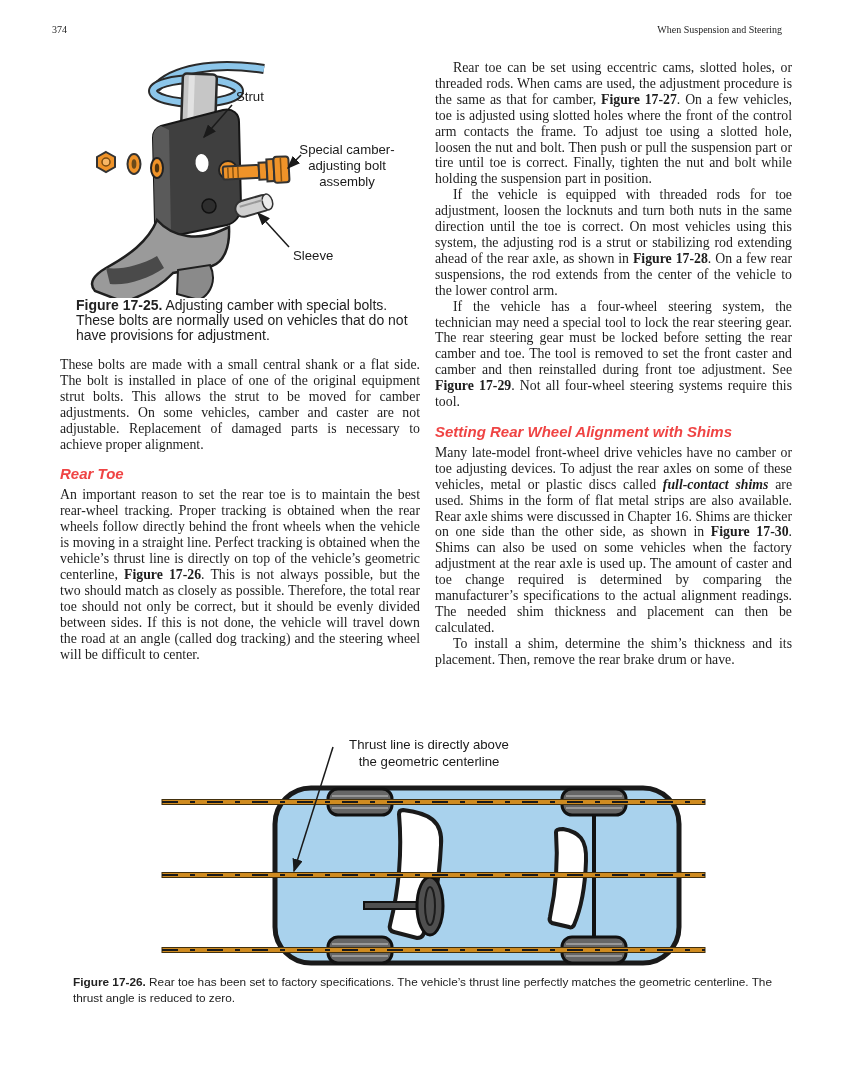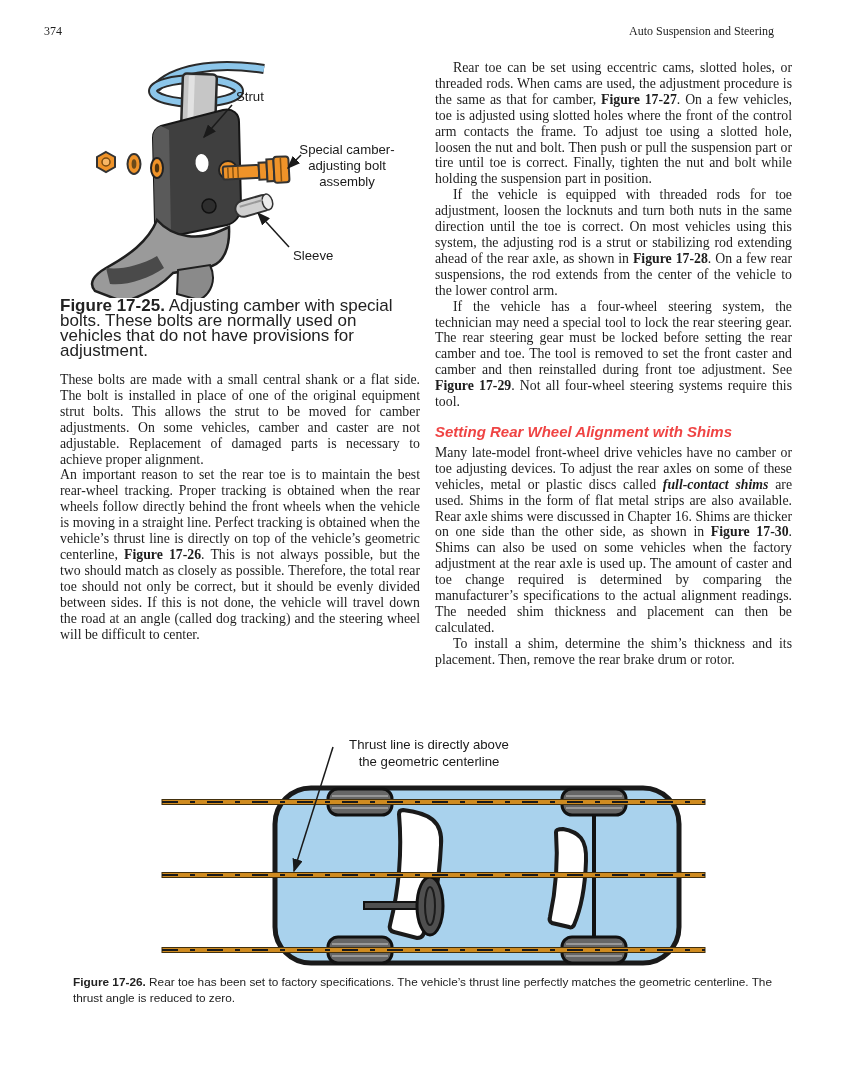--- a/index.html
+++ b/index.html
@@ -1,48 +1,48 @@
 <!DOCTYPE html>
 <html lang="en"><head>
 <meta charset="utf-8">
 <style>
   html,body{margin:0;padding:0;background:#ffffff;}
   .page{position:relative;width:849px;height:1087px;background:#fff;overflow:hidden;
         color:#1d1d1d;font-family:"Liberation Serif",serif;}
-  .header{position:absolute;top:24px;left:44px;width:730px;display:flex;
-          justify-content:space-between;font-size:12px;}
+  .header{position:absolute;top:24px;left:52px;width:730px;display:flex;
+          justify-content:space-between;font-size:10px;}
   .columns{position:absolute;top:60px;left:60px;width:732px;display:flex;gap:15px;}
   .col-left{width:360px;}
   .col-right{width:357px;}
   .body-text{font-size:13.8px;line-height:15.9px;text-align:justify;hyphens:auto;margin:0;}
   .indent{text-indent:18px;}
   .section-heading{font-family:"Liberation Sans",sans-serif;font-style:italic;font-weight:bold;
           font-size:15px;margin:13px 0 5px 0;color:#ef4444;}
   .fig-credit{font-family:"Liberation Sans",sans-serif;font-style:italic;font-size:11px;
           color:#333;text-align:right;margin:0 0 2px 0;}
-  .fig-caption{font-family:"Liberation Sans",sans-serif;font-size:17px;line-height:15px;
-          color:#222;margin:0 0 14px 0;}
+  .fig-caption{font-family:"Liberation Sans",sans-serif;font-size:14px;line-height:15px;
+          color:#222;margin:0 0 14px 16px;}
   .fig-caption b{font-weight:bold;}
   .fig25-svg{display:block;width:360px;height:238px;}
   .bottom-figure{position:absolute;top:733px;left:67px;width:740px;}
   .fig26-svg{display:block;width:740px;height:238px;}
   .bottom-caption{font-family:"Liberation Sans",sans-serif;font-size:11.8px;line-height:15.5px;
           color:#222;margin:4px 0 0 6px;width:730px;}
   .copyright{position:absolute;top:1048px;left:60px;width:730px;text-align:right;
           font-family:"Liberation Sans",sans-serif;font-size:11px;color:#8a8a8a;}
   svg text{font-family:"Liberation Sans",sans-serif;fill:#1a1a1a;}
 </style>
 </head>
 <body>
 
 <div class="page">
 
   <div class="header">
     <span>374</span>
-    <span>Auto Suspension and Steering</span>
+    <span>When Suspension and Steering</span>
   </div>
 
   <div class="columns">
 
     <div class="col-left">
 
       <svg class="fig25-svg" viewBox="0 0 360 238">
         <defs>
           <marker id="ah" markerWidth="9" markerHeight="7" refX="8" refY="3.5" orient="auto">
             <polygon points="0,0 9,3.5 0,7" fill="#1a1a1a"></polygon>
@@ -112,31 +112,32 @@
           <text x="233" y="200">Sleeve</text>
           <line x1="229" y1="187" x2="198" y2="153" stroke="#1a1a1a" stroke-width="1.5" marker-end="url(#ah)"></line>
         </g>
       </svg>
 
 
       <p class="fig-caption"><b>Figure 17-25.</b><span> Adjusting camber with special bolts. These bolts are normally used on vehicles that do not have provisions for adjustment.</span></p>
 
       <p class="body-text">These bolts are made with a small central shank or a flat side. The bolt is installed in place of one of the original equipment strut bolts. This allows the strut to be moved for camber adjustments. On some vehicles, camber and caster are not adjustable. Replacement of damaged parts is necessary to achieve proper alignment.</p>
 
+      <h3 class="section-heading">Rear Toe</h3>
 
       <p class="body-text"><span>An important reason to set the rear toe is to maintain the best rear-wheel tracking. Proper tracking is obtained when the rear wheels follow directly behind the front wheels when the vehicle is moving in a straight line. Perfect tracking is obtained when the vehicle’s thrust line is directly on top of the vehicle’s geometric centerline, </span><span style="font-weight: bold;">Figure 17-26</span><span>. This is not always possible, but the two should match as closely as possible. Therefore, the total rear toe should not only be correct, but it should be evenly divided between sides. If this is not done, the vehicle will travel down the road at an angle (called dog tracking) and the steering wheel will be difficult to center.</span></p>
     </div>
 
     <div class="col-right">
       <p class="body-text indent"><span>Rear toe can be set using eccentric cams, slotted holes, or threaded rods. When cams are used, the adjustment procedure is the same as that for camber, </span><span style="font-weight: bold;">Figure 17-27</span><span>. On a few vehicles, toe is adjusted using slotted holes where the front of the control arm contacts the frame. To adjust toe using a slotted hole, loosen the nut and bolt. Then push or pull the suspension part or tire until toe is correct. Finally, tighten the nut and bolt while holding the suspension part in position.</span></p>
       <p class="body-text indent"><span>If the vehicle is equipped with threaded rods for toe adjustment, loosen the locknuts and turn both nuts in the same direction until the toe is correct. On most vehicles using this system, the adjusting rod is a strut or stabilizing rod extending ahead of the rear axle, as shown in </span><span style="font-weight: bold;">Figure 17-28</span><span>. On a few rear suspensions, the rod extends from the center of the vehicle to the lower control arm.</span></p>
       <p class="body-text indent"><span>If the vehicle has a four-wheel steering system, the technician may need a special tool to lock the rear steering gear. The rear steering gear must be locked before setting the rear camber and toe. The tool is removed to set the front caster and camber and then reinstalled during front toe adjustment. See </span><span style="font-weight: bold;">Figure 17-29</span><span>. Not all four-wheel steering systems require this tool.</span></p>
       <h3 class="section-heading">Setting Rear Wheel Alignment with Shims</h3>
       <p class="body-text"><span>Many late-model front-wheel drive vehicles have no camber or toe adjusting devices. To adjust the rear axles on some of these vehicles, metal or plastic discs called </span><span style="font-weight: bold; font-style: italic;">full-contact shims</span><span> are used. Shims in the form of flat metal strips are also available. Rear axle shims were discussed in Chapter 16. Shims are thicker on one side than the other side, as shown in </span><span style="font-weight: bold;">Figure 17-30</span><span>. Shims can also be used on some vehicles when the factory adjustment at the rear axle is used up. The amount of caster and toe change required is determined by comparing the manufacturer’s specifications to the actual alignment readings. The needed shim thickness and placement can then be calculated.</span></p>
-      <p class="body-text indent"><span>To install a shim, determine the shim’s thickness and its placement. Then, remove the rear brake drum or rotor.</span></p>
+      <p class="body-text indent"><span>To install a shim, determine the shim’s thickness and its placement. Then, remove the rear brake drum or have.</span></p>
     </div>
   </div>
 
   <div class="bottom-figure">
     <svg class="fig26-svg" viewBox="0 0 740 238">
       <defs>
         <marker id="ah2" markerWidth="9" markerHeight="7" refX="8" refY="3.5" orient="auto">
           <polygon points="0,0 9,3.5 0,7" fill="#1a1a1a"></polygon>
         </marker>
       </defs>

